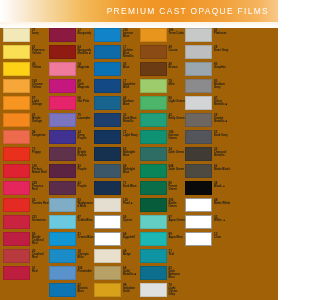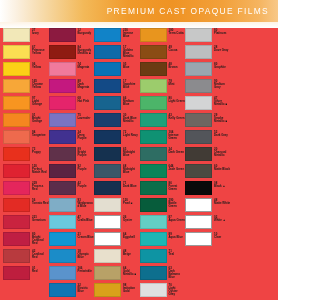--- a/index.html
+++ b/index.html
@@ -6,21 +6,21 @@
   html,body{margin:0;padding:0;}
   body{
     width:278px;height:300px;
     background:#ffffff;
     font-family:"Liberation Sans", sans-serif;
     overflow:hidden;
   }
   #page{
     position:relative;
     width:278px;height:300px;
-    background:#ef4444;
+    background:#a16207;
     box-sizing:border-box;
   }
 
   
   .header-bar{
     position:relative;
     height:22px;
     background:linear-gradient(to right,#ffffff 0%,#fbf0e0 6%,#f6d9a6 16%,#f3b959 30%,#f09a2b 46%,#ef9324 62%,#f2a03a 80%,#f5b45f 93%,#f8c888 100%);
     display:flex;
     align-items:center;

